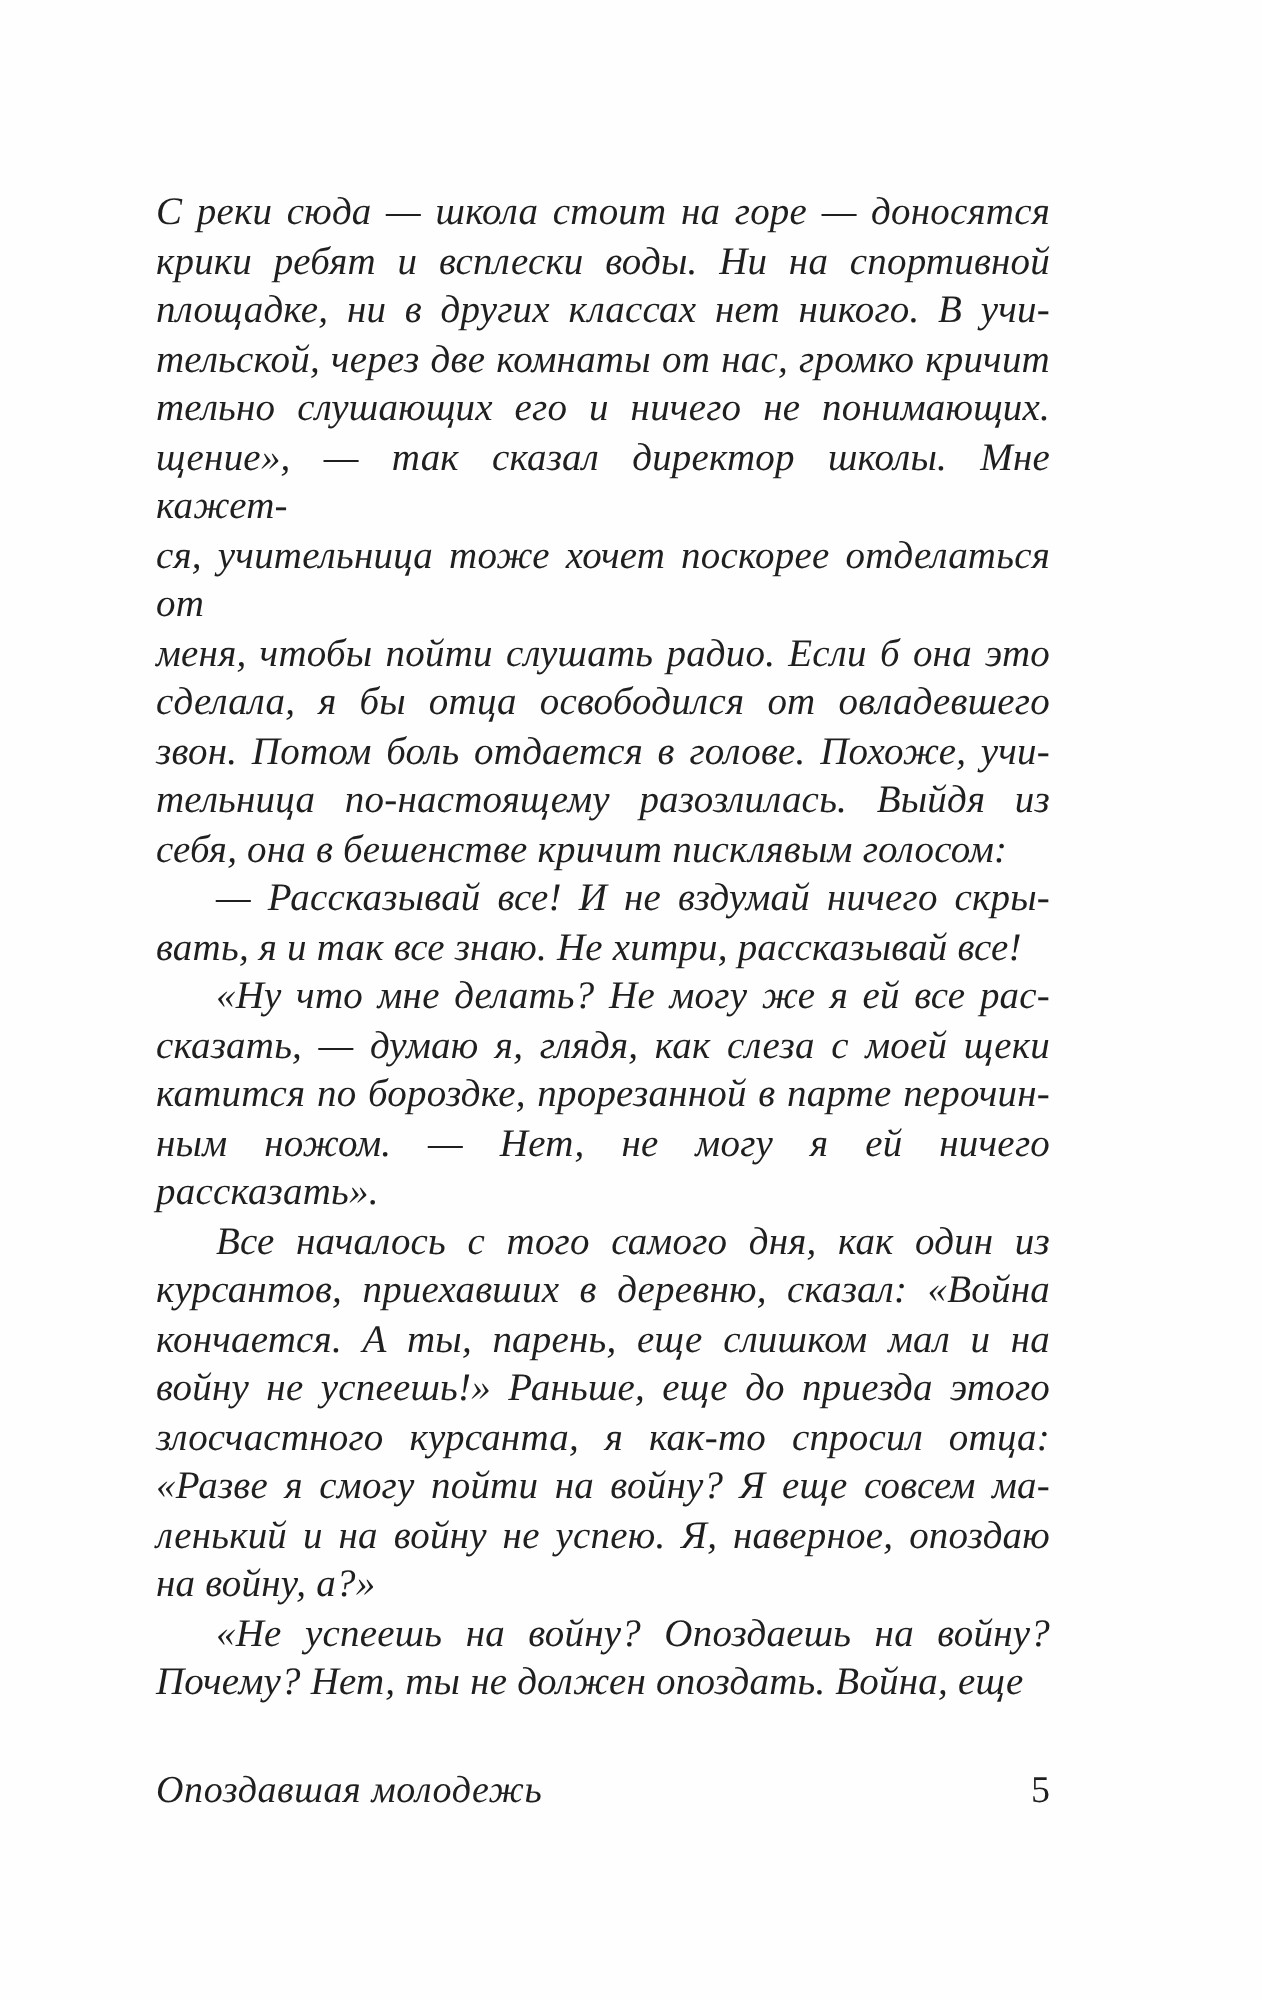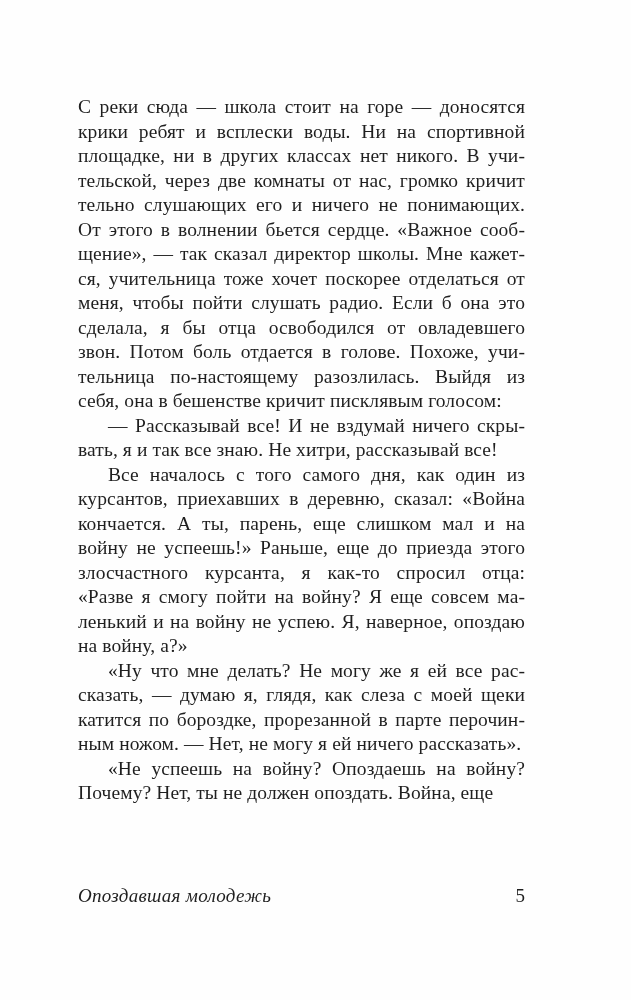--- a/index.html
+++ b/index.html
@@ -20,20 +20,21 @@
   }
   .text-column {
     position: absolute;
     left: 78px;
     top: 95px;
     width: 447px;
   }
   .paragraph {
     margin: 0;
     padding: 0;
+    font-style: italic;
   }
   .line {
     font-size: 19.5px;
     line-height: 24.5px;
     text-align: justify;
     text-align-last: justify;
     white-space: normal;
     letter-spacing: 0.1px;
   }
   .line.last {
@@ -65,50 +66,49 @@
 <body>
 
 <main class="book-page">
   <section class="text-column">
       <div class="paragraph">
         <div class="line">С реки сюда — школа стоит на горе — доносятся</div>
         <div class="line">крики ребят и всплески воды. Ни на спортивной</div>
         <div class="line">площадке, ни в других классах нет никого. В учи-</div>
         <div class="line">тельской, через две комнаты от нас, громко кричит</div>
         <div class="line">тельно слушающих его и ничего не понимающих.</div>
-        <div class="line">От этого в волнении бьется сердце. «Важное сооб-</div>
         <div class="line">щение», — так сказал директор школы. Мне кажет-</div>
         <div class="line">ся, учительница тоже хочет поскорее отделаться от</div>
         <div class="line">меня, чтобы пойти слушать радио. Если б она это</div>
         <div class="line">сделала, я бы отца освободился от овладевшего</div>
       </div>
       <div class="paragraph">
         <div class="line">звон. Потом боль отдается в голове. Похоже, учи-</div>
         <div class="line">тельница по-настоящему разозлилась. Выйдя из</div>
         <div class="line last">себя, она в бешенстве кричит писклявым голосом:</div>
       </div>
       <div class="paragraph">
         <div class="line indent">— Рассказывай все! И не вздумай ничего скры-</div>
         <div class="line last">вать, я и так все знаю. Не хитри, рассказывай все!</div>
       </div>
       <div class="paragraph">
+        <div class="line indent">«Ну что мне делать? Не могу же я ей все рас-</div>
+        <div class="line">сказать, — думаю я, глядя, как слеза с моей щеки</div>
+        <div class="line">катится по бороздке, прорезанной в парте перочин-</div>
+        <div class="line last">ным ножом. — Нет, не могу я ей ничего рассказать».</div>
+      </div>
+      <div class="paragraph">
         <div class="line indent">Все началось с того самого дня, как один из</div>
         <div class="line">курсантов, приехавших в деревню, сказал: «Война</div>
         <div class="line">кончается. А ты, парень, еще слишком мал и на</div>
         <div class="line">войну не успеешь!» Раньше, еще до приезда этого</div>
         <div class="line">злосчастного курсанта, я как-то спросил отца:</div>
         <div class="line">«Разве я смогу пойти на войну? Я еще совсем ма-</div>
         <div class="line">ленький и на войну не успею. Я, наверное, опоздаю</div>
         <div class="line last">на войну, а?»</div>
-      </div>
-      <div class="paragraph">
-        <div class="line indent">«Ну что мне делать? Не могу же я ей все рас-</div>
-        <div class="line">сказать, — думаю я, глядя, как слеза с моей щеки</div>
-        <div class="line">катится по бороздке, прорезанной в парте перочин-</div>
-        <div class="line last">ным ножом. — Нет, не могу я ей ничего рассказать».</div>
       </div>
       <div class="paragraph">
         <div class="line indent">«Не успеешь на войну? Опоздаешь на войну?</div>
         <div class="line last">Почему? Нет, ты не должен опоздать. Война, еще</div>
       </div>
     </section>
   <footer class="page-footer">
     <span class="running-title">Опоздавшая молодежь</span>
     <span class="page-number">5</span>
   </footer>

